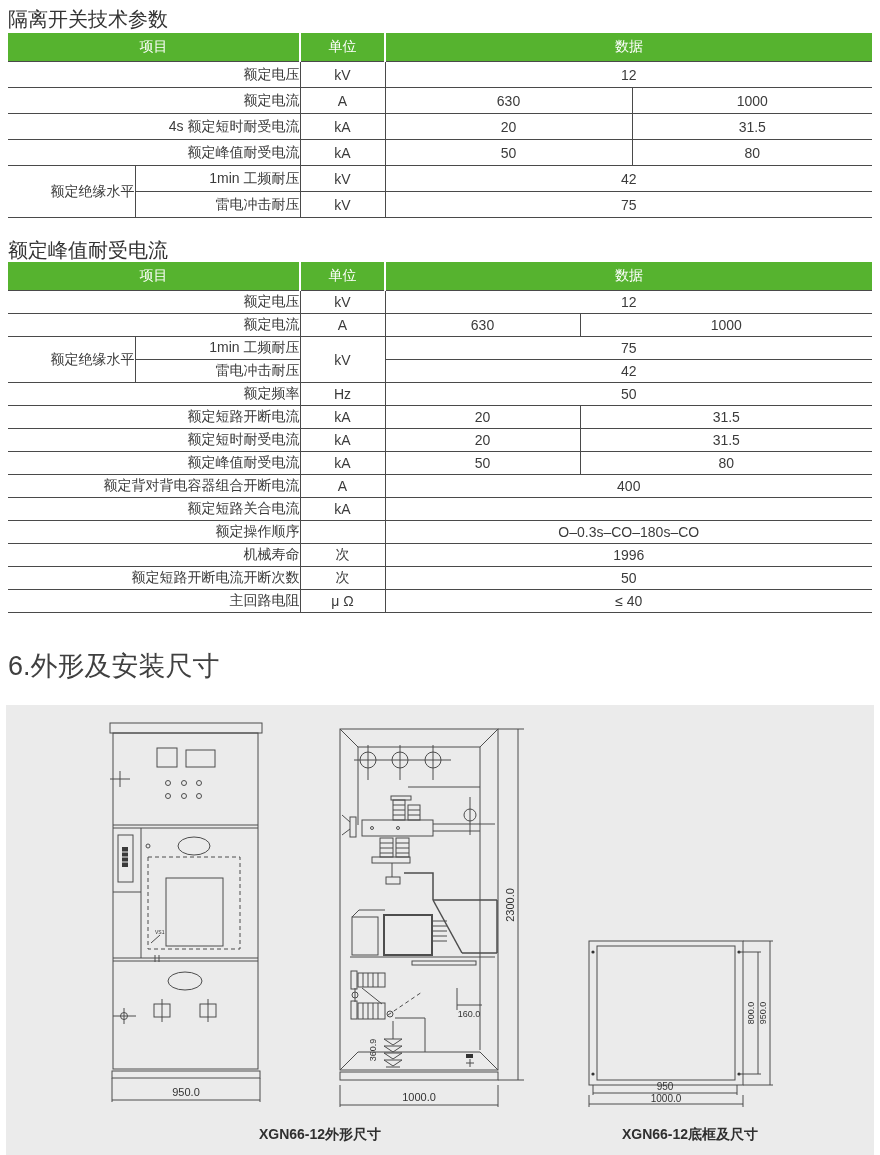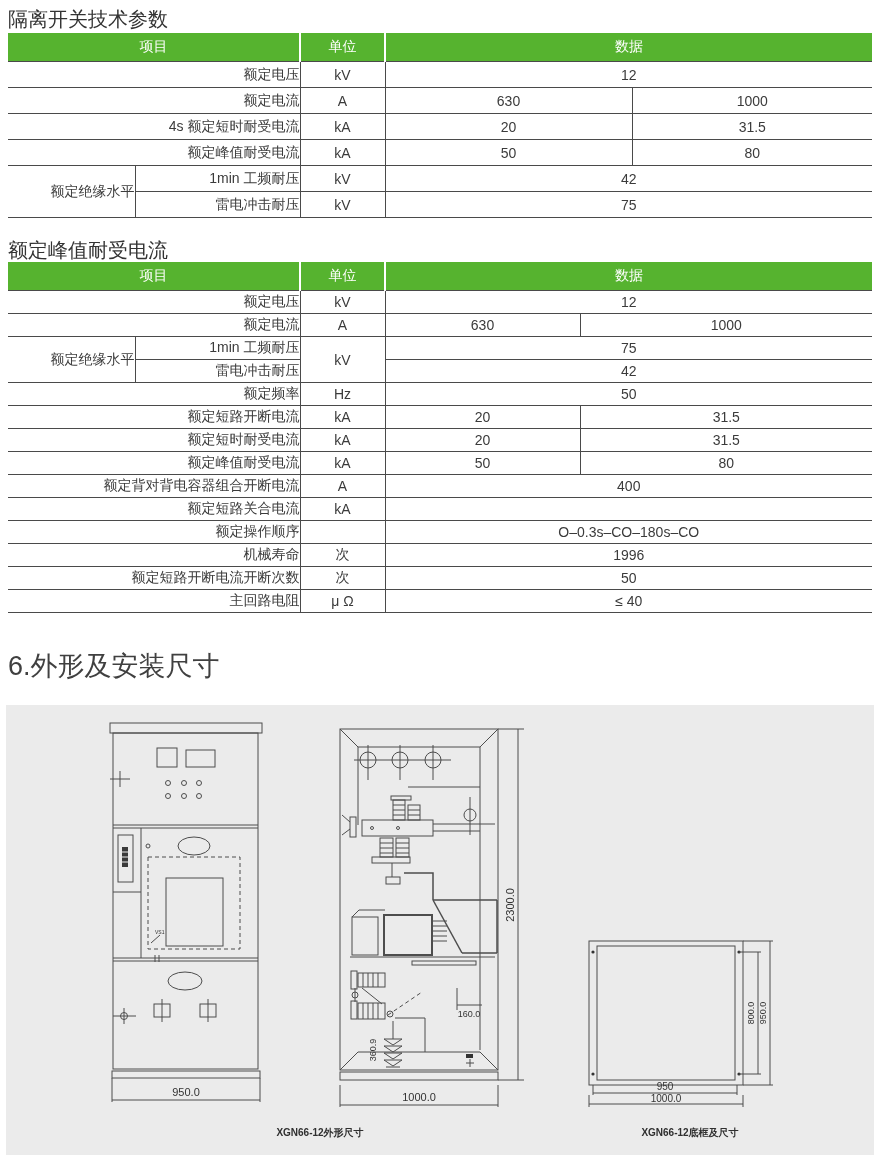--- a/index.html
+++ b/index.html
@@ -19,21 +19,21 @@
     white-space:nowrap;overflow:hidden;
   }
   .spec-table td:first-child{border-left:none;}
   .spec-table td:last-child{border-right:none;}
   #table1 td{height:25px;}
   #table2 td{height:22px;}
   td.item,td.sub{text-align:right;padding-left:10px;}
   td.unit,td.val{text-align:center;}
   .heading6{position:absolute;left:8px;top:648px;font-size:27px;color:#404040;}
   .panel{position:absolute;left:6px;top:705px;width:868px;height:450px;background:#ebebeb;}
-  .caption{position:absolute;top:421px;transform:translateX(-50%);font-size:10px;font-weight:bold;color:#2f2f2f;white-space:nowrap;}
+  .caption{position:absolute;top:421px;transform:translateX(-50%);font-size:14px;font-weight:bold;color:#2f2f2f;white-space:nowrap;}
   svg text{fill:#333;font-family:"Liberation Sans","DejaVu Sans",sans-serif;}
 </style>
 </head>
 <body>
 
 <div class="sec-title" style="top:6px">隔离开关技术参数</div>
 <table id="table1" class="spec-table" style="top:33px">
     <colgroup>
       <col style="width: 127px;">
       <col style="width: 165px;">

